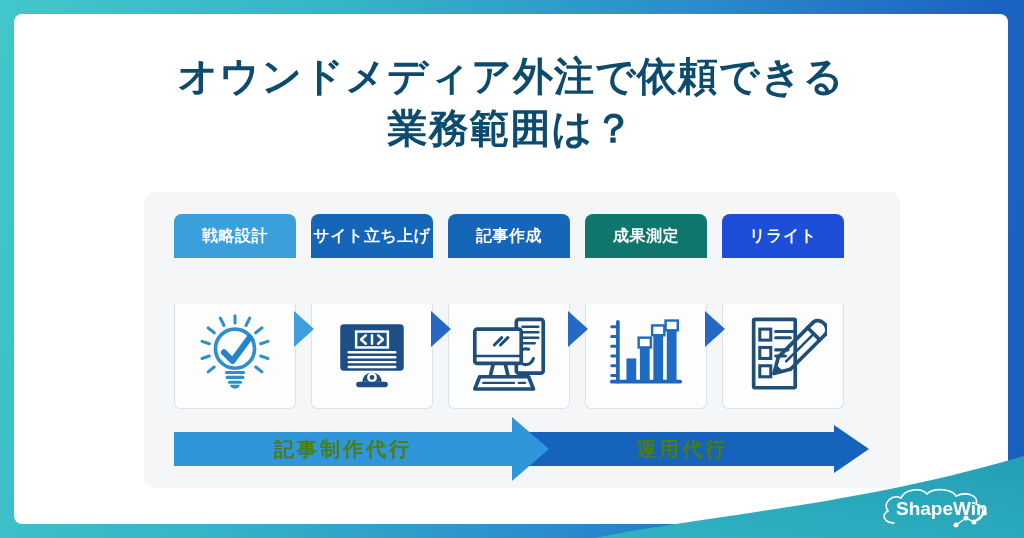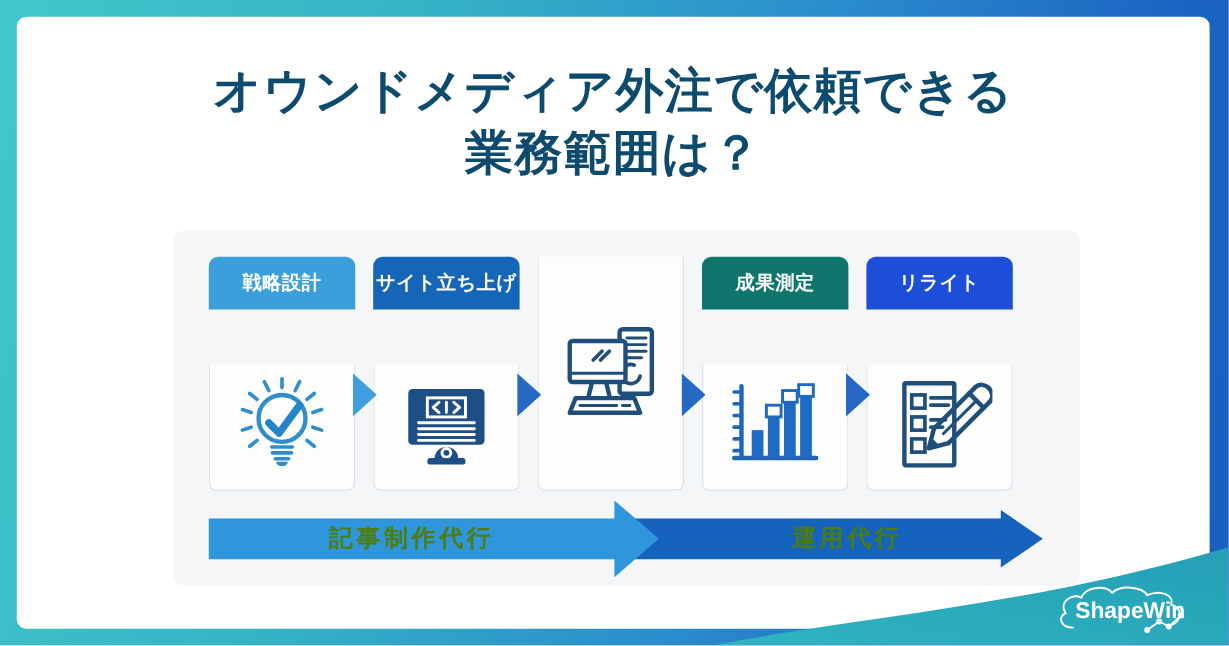--- a/index.html
+++ b/index.html
@@ -32,21 +32,21 @@
     flex:1;background:#fdfdfe;border:1px solid #d9e3ee;border-top:none;
     border-radius:0 0 6px 6px;display:flex;align-items:center;justify-content:center;
   }
   .chevron{position:absolute;top:119px;z-index:2;}
   .arrows-svg{position:absolute;left:0;top:220px;}
   .range-label{
     position:absolute;top:244px;height:26px;line-height:26px;text-align:center;
     color:#4d7c0f;font-size:20px;font-weight:700;letter-spacing:3px;z-index:2;white-space:nowrap;
   }
   .range-label.light{left:30px;width:338px;}
-  .range-label.dark{left:402px;width:320px;}
+  .range-label.dark{left:378px;width:320px;}
   .swoosh{position:absolute;right:0;bottom:0;z-index:3;}
   .logo{position:absolute;right:22px;bottom:6px;z-index:4;}
 </style>
 </head>
 <body>
 
 <div class="stage">
 
   <div class="card">
 
@@ -108,20 +108,23 @@
                 <line x1="17" y1="45" x2="55" y2="45"></line>
               </g>
               <path d="M28,57 a8,7.5 0 0 1 16,0 z" fill="#1d4e86"></path>
               <circle cx="36" cy="53.5" r="3" fill="none" stroke="#ffffff" stroke-width="2"></circle>
               <rect x="23" y="57" width="26" height="4.5" rx="2" fill="#1d4e86"></rect>
             </svg>
           </div>
         </div>
 
         <div class="step">
+          <div class="step-header" style="background: rgb(21, 101, 184);">
+            <span>記事作成</span>
+          </div>
           <div class="step-body">
             <svg width="88" height="88" viewBox="0 0 72 72">
               <rect x="42" y="6" width="22" height="44" rx="2" fill="#fdfdfe" stroke="#1e4e79" stroke-width="3"></rect>
               <g stroke="#1e4e79" stroke-width="2" stroke-linecap="round">
                 <line x1="47" y1="12" x2="60" y2="12"></line>
                 <line x1="47" y1="16.5" x2="60" y2="16.5"></line>
                 <line x1="47" y1="21" x2="60" y2="21"></line>
                 <line x1="47" y1="25.5" x2="57" y2="25.5"></line>
               </g>
               <path d="M56,38 a6.5,6.5 0 1 1 -4,-7.5" fill="none" stroke="#1e4e79" stroke-width="2.5" stroke-linecap="round"></path>

